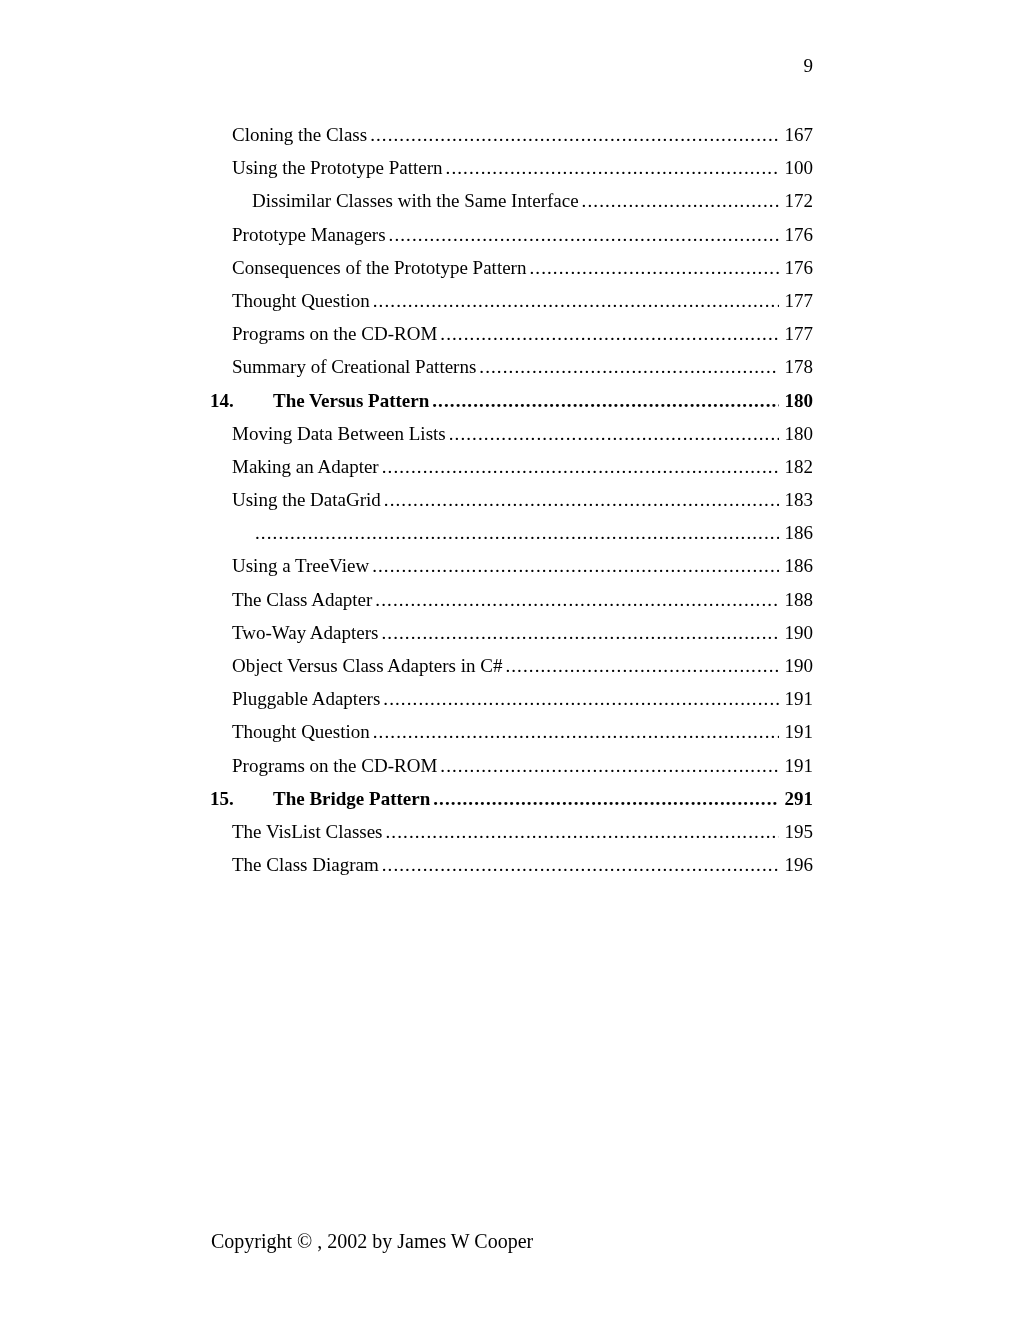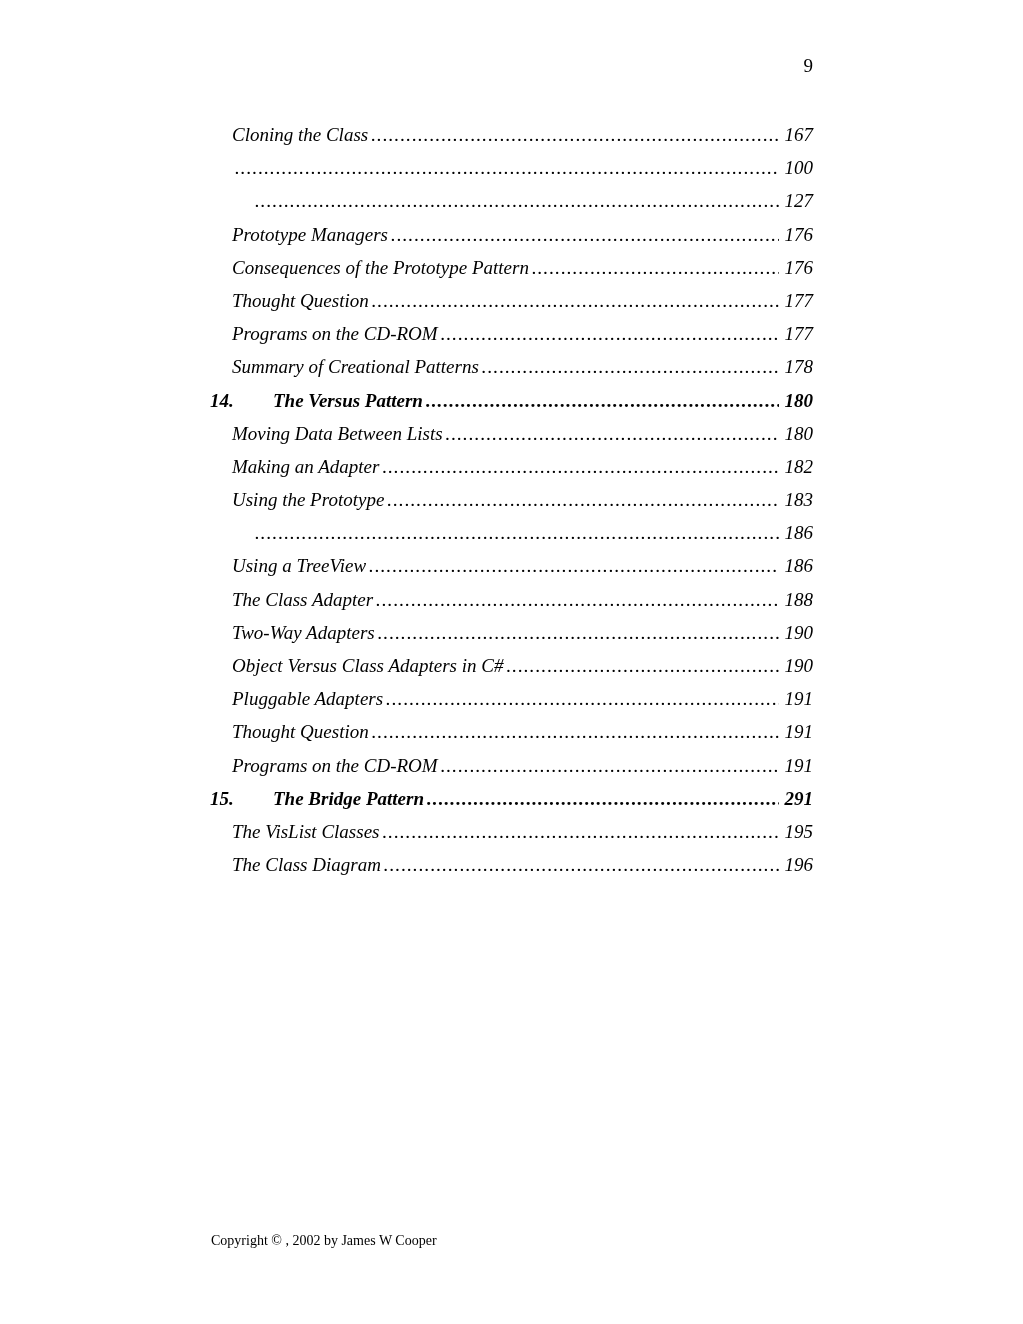--- a/index.html
+++ b/index.html
@@ -30,21 +30,20 @@
     top: 118px;
     left: 210px;
     width: 603px;
   }
   .toc-row {
     display: flex;
     align-items: baseline;
     height: 33.2px;
     line-height: 33.2px;
     font-size: 19px;
-    font-style: italic;
   }
   .toc-row.section { padding-left: 22px; }
   .toc-row.subsection { padding-left: 42px; }
   .toc-row.chapter { font-weight: bold; }
   .chapter-num {
     flex: none;
     width: 63px;
   }
   .toc-label {
     flex: none;
@@ -60,46 +59,48 @@
   }
   .toc-page {
     flex: none;
     padding-left: 6px;
     text-align: right;
   }
   .footer {
     position: absolute;
     top: 1229px;
     left: 211px;
-    font-size: 14px;
+    font-size: 20px;
     line-height: 24px;
   }
 </style>
 </head>
 <body>
 
 <div class="page">
   <div class="page-number">9</div>
 
   <div class="toc" id="toc">
       <div class="toc-row section">
 
     <span class="toc-label">Cloning the Class</span>
     <span class="toc-dots">............................................................................................................................................................................................................................................................................................................</span>
     <span class="toc-page">167</span>
   </div>
       <div class="toc-row section">
 
+    <span class="toc-label">Using the Prototype Pattern</span>
     <span class="toc-dots">............................................................................................................................................................................................................................................................................................................</span>
     <span class="toc-page">100</span>
   </div>
       <div class="toc-row subsection">
 
-    <span class="toc-dots">............................................................................................................................................................................................................................................................................................................</span>
-    <span class="toc-page">127</span>
+    <span class="toc-label">Dissimilar Classes with the Same Interface</span>
+    <span class="toc-dots">............................................................................................................................................................................................................................................................................................................</span>
+    <span class="toc-page">172</span>
   </div>
       <div class="toc-row section">
 
     <span class="toc-label">Prototype Managers</span>
     <span class="toc-dots">............................................................................................................................................................................................................................................................................................................</span>
     <span class="toc-page">176</span>
   </div>
       <div class="toc-row section">
 
     <span class="toc-label">Consequences of the Prototype Pattern</span>
@@ -137,21 +138,21 @@
     <span class="toc-page">180</span>
   </div>
       <div class="toc-row section">
 
     <span class="toc-label">Making an Adapter</span>
     <span class="toc-dots">............................................................................................................................................................................................................................................................................................................</span>
     <span class="toc-page">182</span>
   </div>
       <div class="toc-row section">
 
-    <span class="toc-label">Using the Prototype</span>
+    <span class="toc-label">Using the DataGrid</span>
     <span class="toc-dots">............................................................................................................................................................................................................................................................................................................</span>
     <span class="toc-page">183</span>
   </div>
       <div class="toc-row subsection">
 
     <span class="toc-dots">............................................................................................................................................................................................................................................................................................................</span>
     <span class="toc-page">186</span>
   </div>
       <div class="toc-row section">
 

